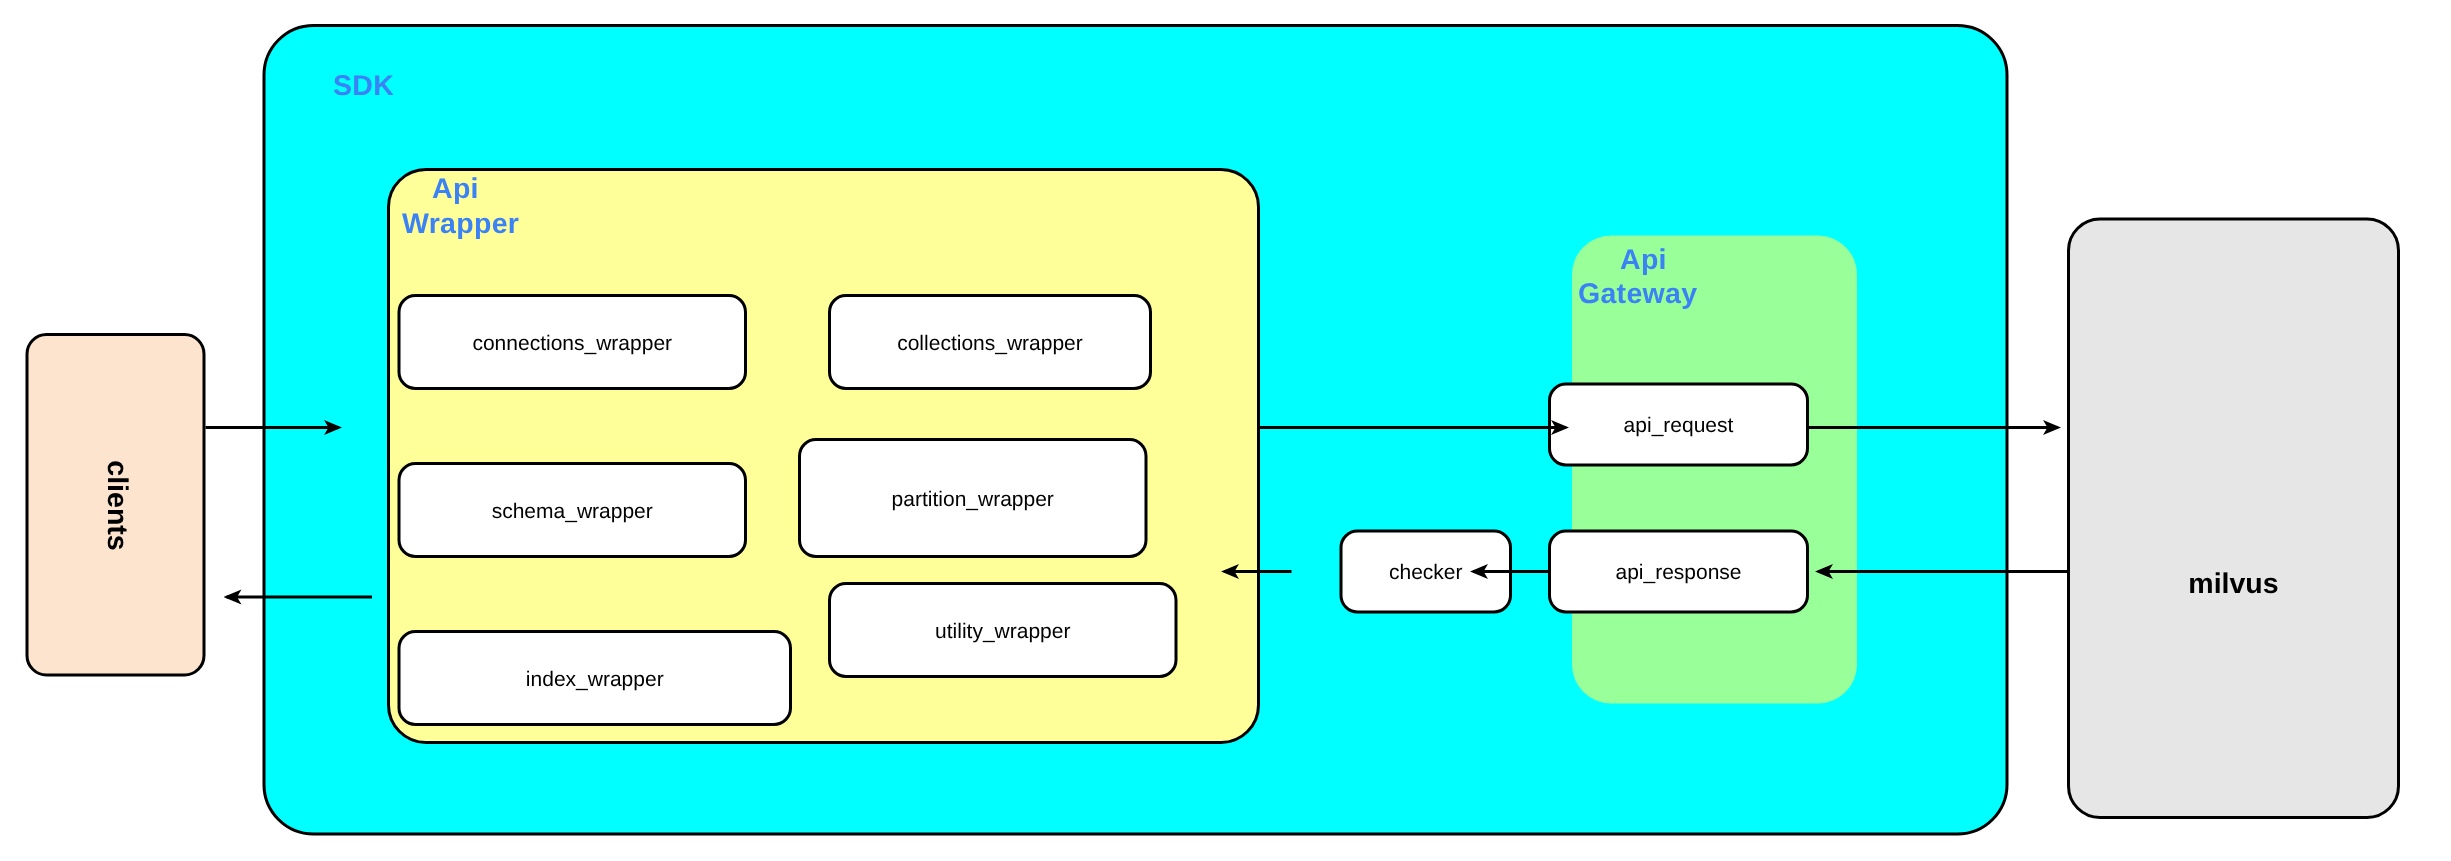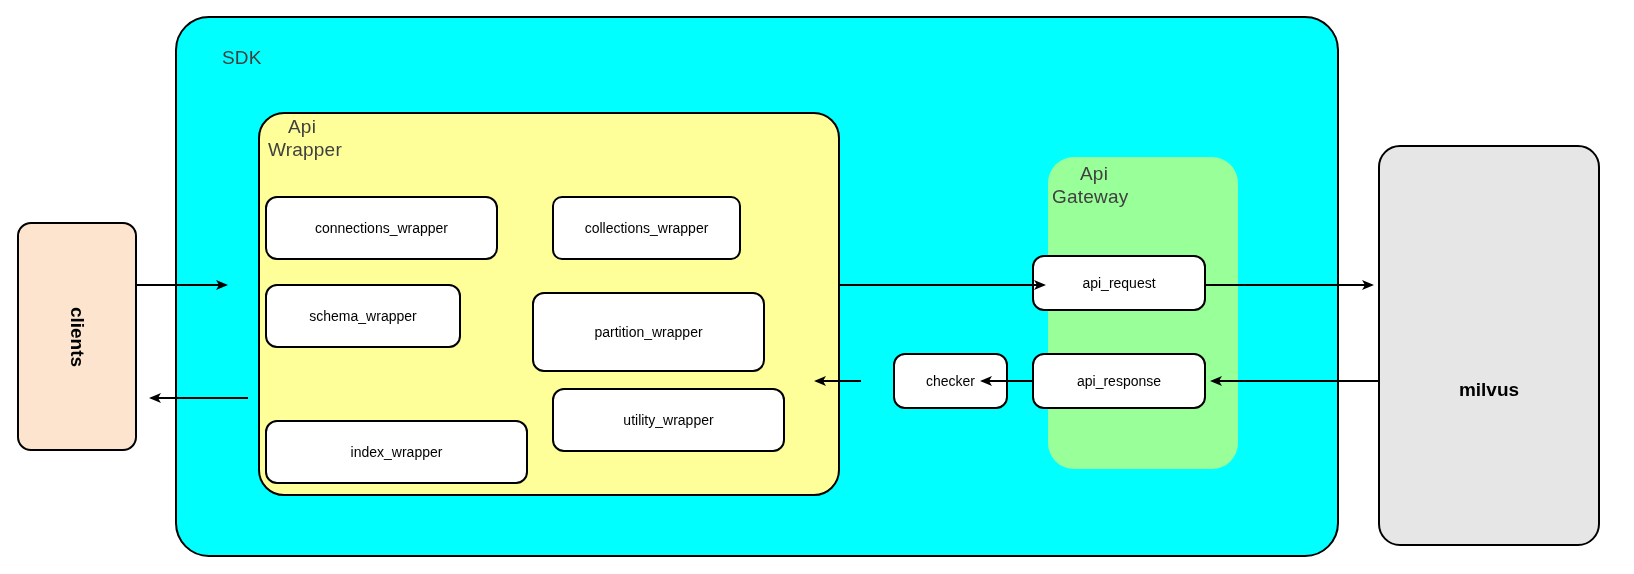--- a/index.html
+++ b/index.html
@@ -75,23 +75,23 @@
     width: 222px;
     height: 401px;
     background: #e6e6e6;
     border-radius: 22px;
     z-index: 3;
   }
 
   
   .group-title {
     position: absolute;
-    font-weight: normal;
+    font-weight: bold;
     font-size: 19px;
-    color: #404040;
+    color: #3b82f6;
     line-height: 1.22;
     letter-spacing: 0.2px;
     white-space: pre-line;
     z-index: 5;
   }
   .sdk-title   { left: 222px;  top: 46px;  }
   .wrap-title  { left: 268px;  top: 115px; text-indent: 20px; }
   .gate-title  { left: 1052px; top: 162px; text-indent: 28px; }
 
   
@@ -103,22 +103,22 @@
     border-radius: 12px;
     display: flex;
     align-items: center;
     justify-content: center;
     font-size: 14px;
     color: #000000;
     z-index: 4;
   }
 
   .n-connections { left: 265px;  top: 196px; width: 233px; height: 64px; }
-  .n-collections { left: 552px;  top: 196px; width: 189px; height: 64px; border-radius: 10px; }
-  .n-schema      { left: 265px;  top: 284px; width: 196px; height: 64px; }
+  .n-collections { left: 552px;  top: 196px; width: 216px; height: 64px; }
+  .n-schema      { left: 265px;  top: 308px; width: 233px; height: 64px; }
   .n-partition   { left: 532px;  top: 292px; width: 233px; height: 80px; }
   .n-index       { left: 265px;  top: 388px; width: 263px; height: 64px; margin-top: 32px; }
   .n-utility     { left: 552px;  top: 388px; width: 233px; height: 64px; }
 
   .n-apirequest  { left: 1032px; top: 255px; width: 174px; height: 56px; }
   .n-apiresponse { left: 1032px; top: 353px; width: 174px; height: 56px; }
   .n-checker     { left: 861px;  top: 353px; width: 115px; height: 56px; margin-left: 32px; }
 
   
   .vtext {

